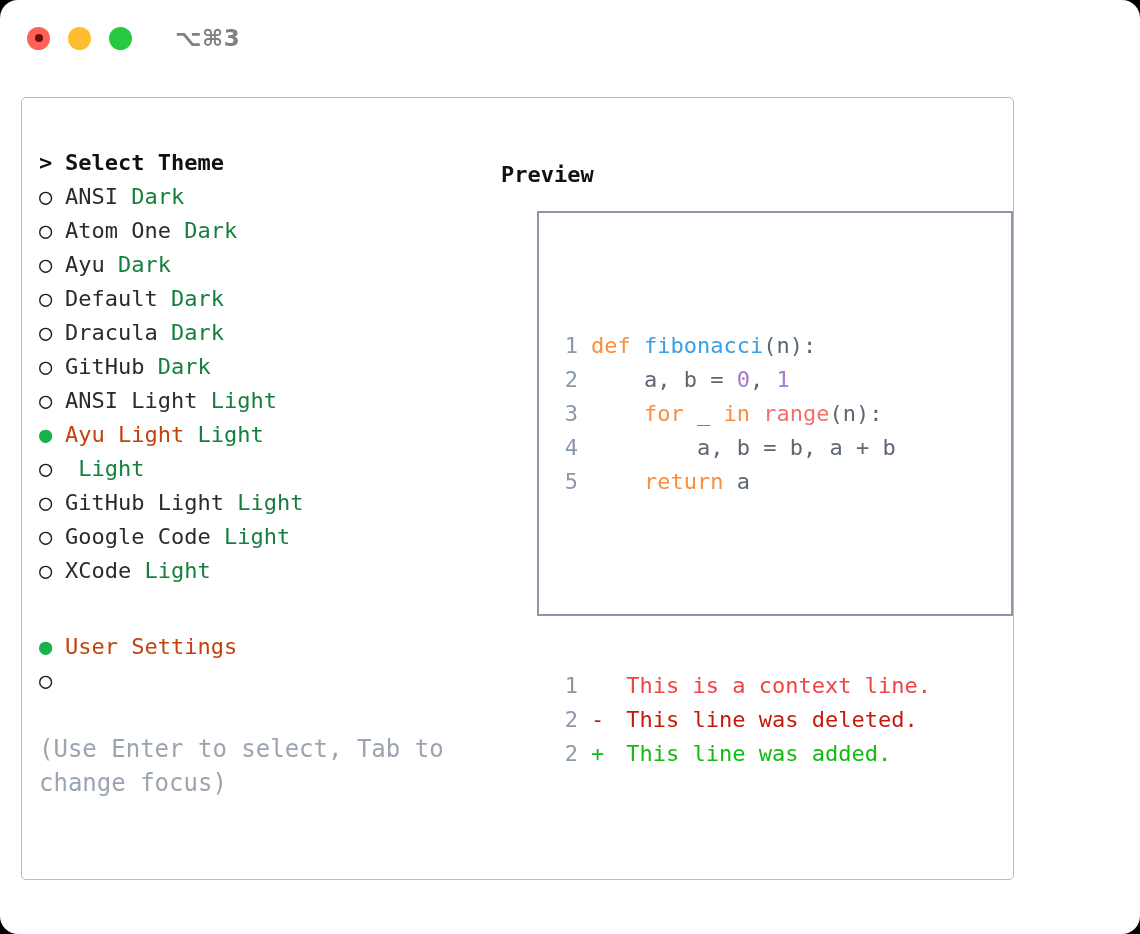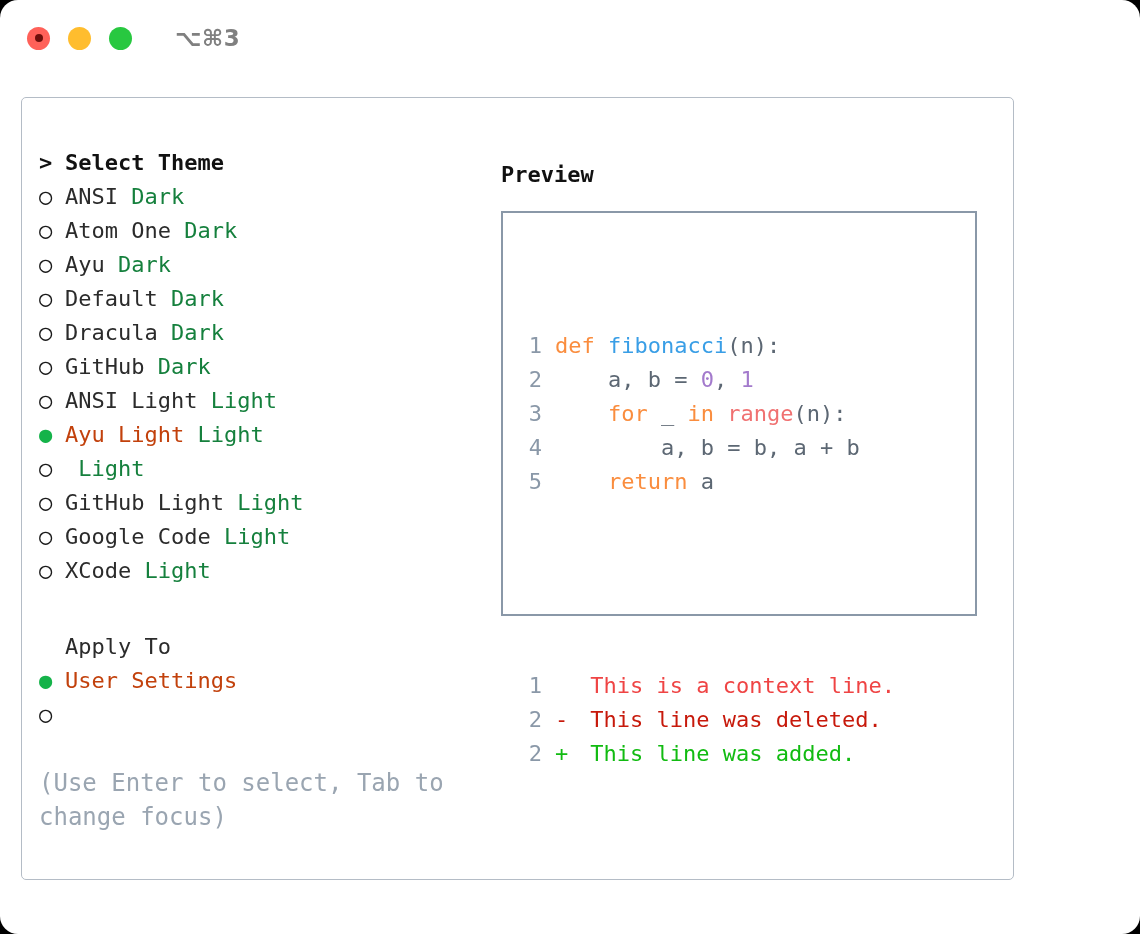--- a/index.html
+++ b/index.html
@@ -154,20 +154,21 @@
   }
 
   .preview-box {
     margin-top: 19px;
     width: 476px;
     height: 405px;
     box-sizing: border-box;
     border: 2px solid #8a98a8;
     background: #ffffff;
     position: relative;
+    margin-left: 36px;
   }
 
   .code {
     position: absolute;
     left: 13px;
     top: 48px;
     font-size: 22px;
     line-height: 34px;
     white-space: pre;
   }
@@ -231,24 +232,20 @@
             <div class="row"><span class="marker">○</span><span class="label">ANSI Light</span><span class="suffix"> Light</span></div>
             <div class="row"><span class="marker bullet-on">●</span><span class="label on">Ayu Light</span><span class="suffix"> Light</span></div>
             <div class="row"><span class="marker">○</span><span class="suffix"> Light</span></div>
             <div class="row"><span class="marker">○</span><span class="label">GitHub Light</span><span class="suffix"> Light</span></div>
             <div class="row"><span class="marker">○</span><span class="label">Google Code</span><span class="suffix"> Light</span></div>
             <div class="row"><span class="marker">○</span><span class="label">XCode</span><span class="suffix"> Light</span></div>
           </div>
 
         <div class="section-gap"></div>
 
-        <div class="row">
-          <span class="marker empty">○</span>
-          <span class="label">Apply To</span>
-        </div>
 
         <div id="apply-list">
             <div class="row"><span class="marker bullet-on">●</span><span class="label on">User Settings</span></div>
             <div class="row"><span class="marker">○</span></div>
           </div>
 
         <div class="hint">(Use Enter to select, Tab to change focus)</div>
       </div>
 
       <div class="right-col">

